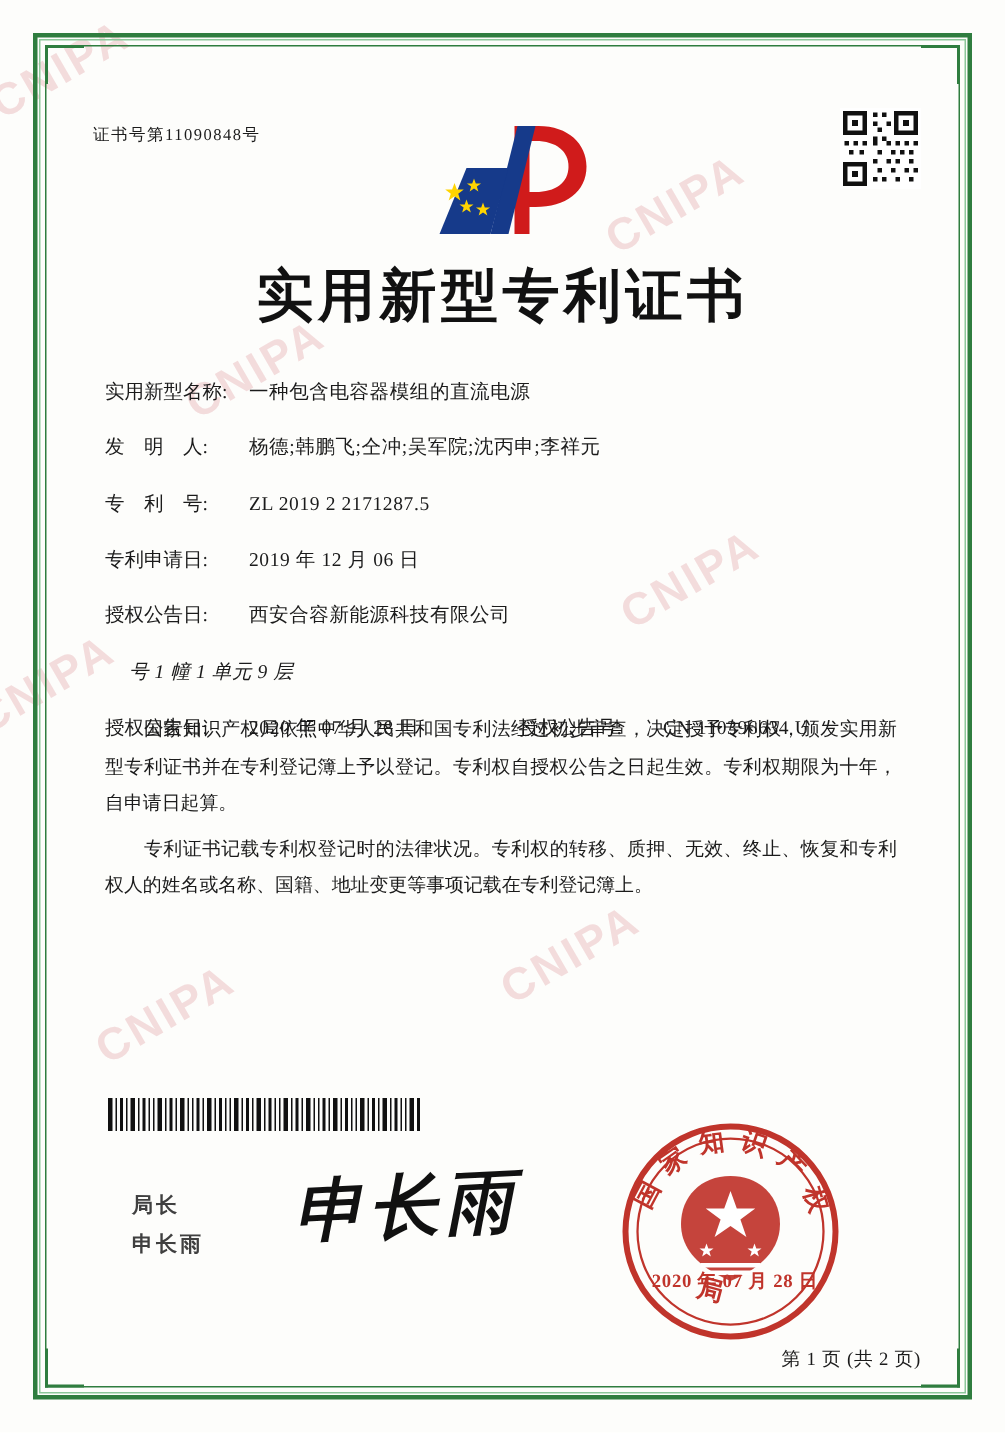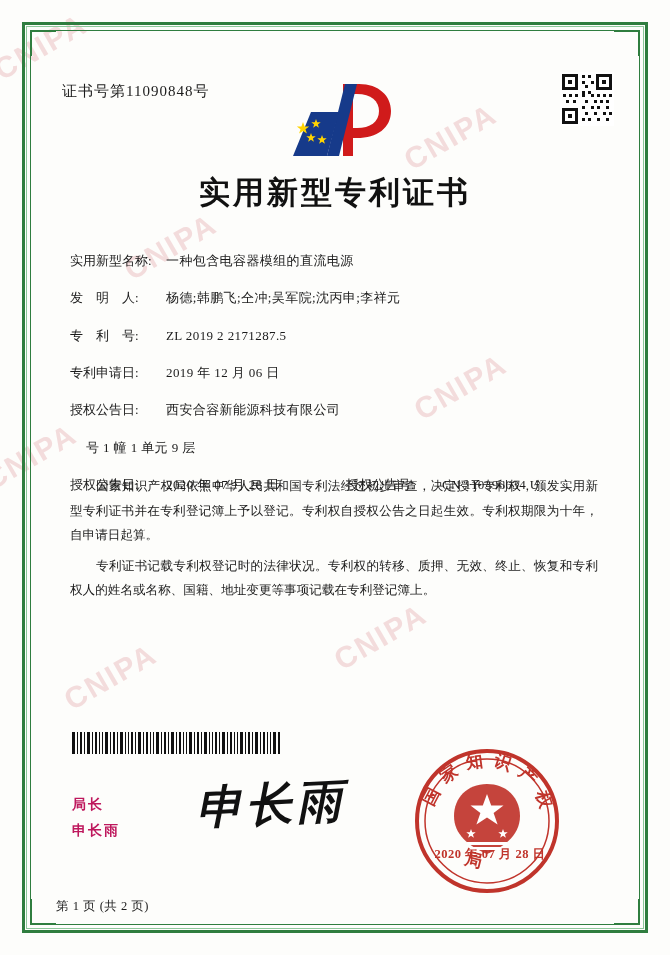--- a/index.html
+++ b/index.html
@@ -73,21 +73,21 @@
 
   
   .content {
     position: absolute;
     left: 56px; top: 56px;
     width: 558px; height: 845px;
   }
   .cert-no {
     position: absolute;
     left: 6px; top: 26px;
-    font-size: 15px;
+    font-size: 11px;
     letter-spacing: 1px;
     color: #1b1b1b;
   }
   
   .qr {
     position: absolute;
     right: 0; top: 16px;
     width: 54px; height: 54px;
   }
   .qr svg { display: block; }
@@ -97,21 +97,21 @@
     position: absolute;
     left: 231px; top: 22px;
     width: 108px; height: 82px;
   }
 
   .title {
     position: absolute;
     left: 0; top: 116px;
     width: 558px;
     text-align: center;
-    font-size: 31px;
+    font-size: 38px;
     font-weight: bold;
     letter-spacing: 3px;
     color: #111;
     font-family: "DejaVu Sans", sans-serif;
   }
 
   .fields {
     position: absolute;
     left: 14px; top: 196px;
     width: 530px;
@@ -125,21 +125,21 @@
   }
   .row .lbl {
     flex: 0 0 96px;
     letter-spacing: 0px;
     white-space: nowrap;
   }
   .row .val {
     flex: 1 1 auto;
     letter-spacing: 0.4px;
   }
-  .row .val .indent2 { display: block; padding-left: 16px; }
+  .row .val .indent2 { display: block; padding-left: 16px; font-style: italic; }
 
   .row.inline2 { display: flex; align-items: center; }
   .row.inline2 .half {
     display: flex;
   }
   .row.inline2 .half.first { width: 276px; }
   .row.inline2 .half .lbl { flex: 0 0 96px; }
 
   .paras {
     position: absolute;
@@ -155,26 +155,26 @@
   
   .barcode {
     position: absolute;
     left: 16px; top: 676px;
     width: 210px; height: 22px;
   }
 
   
   .sig-label {
     position: absolute;
-    left: 16px; top: 736px;
+    left: 32px; top: 736px;
     font-size: 14px;
     font-weight: bold;
     letter-spacing: 2px;
     line-height: 1.85;
-    color: #be185d;
+    color: #404040;
   }
   .handwriting {
     position: absolute;
     left: 140px; top: 718px;
     font-size: 46px;
     font-family: "DejaVu Serif", serif;
     font-style: italic;
     font-weight: bold;
     color: #111;
     letter-spacing: 4px;
@@ -195,21 +195,21 @@
     font-size: 12.5px;
     color: #c0342b;
     letter-spacing: 0.5px;
     font-weight: bold;
   }
 
   .page-foot {
     position: absolute;
     left: 0; top: 842px;
     width: 558px;
-    text-align: left;
+    text-align: right;
     font-size: 12.5px;
     color: #1b1b1b;
     letter-spacing: 0.5px;
   }
 </style>
 </head>
 <body>
 
 <div id="page">
 

